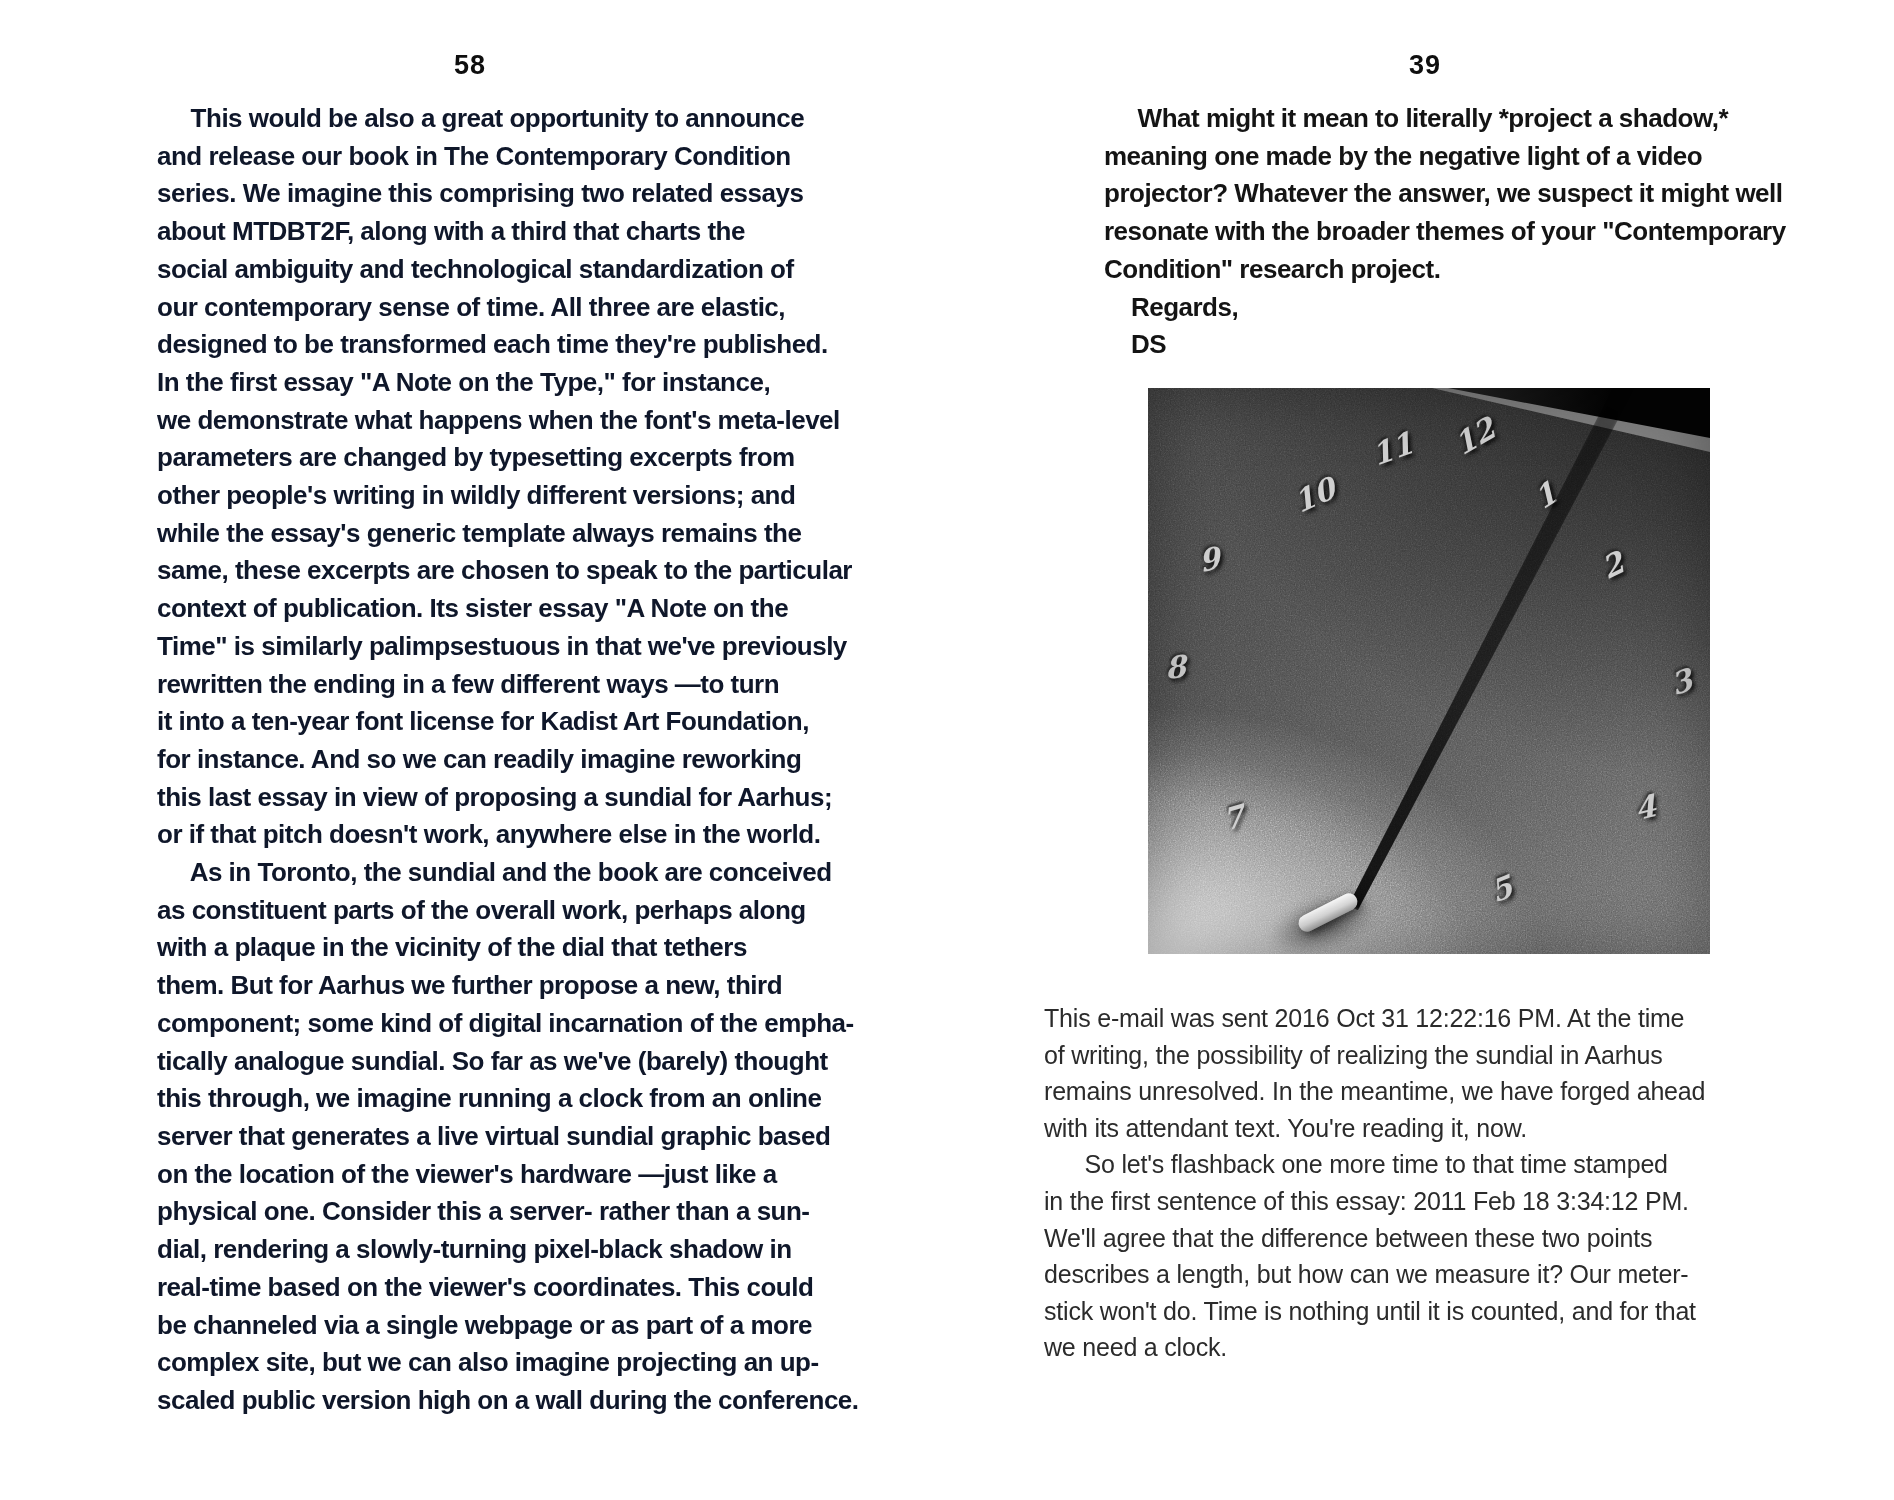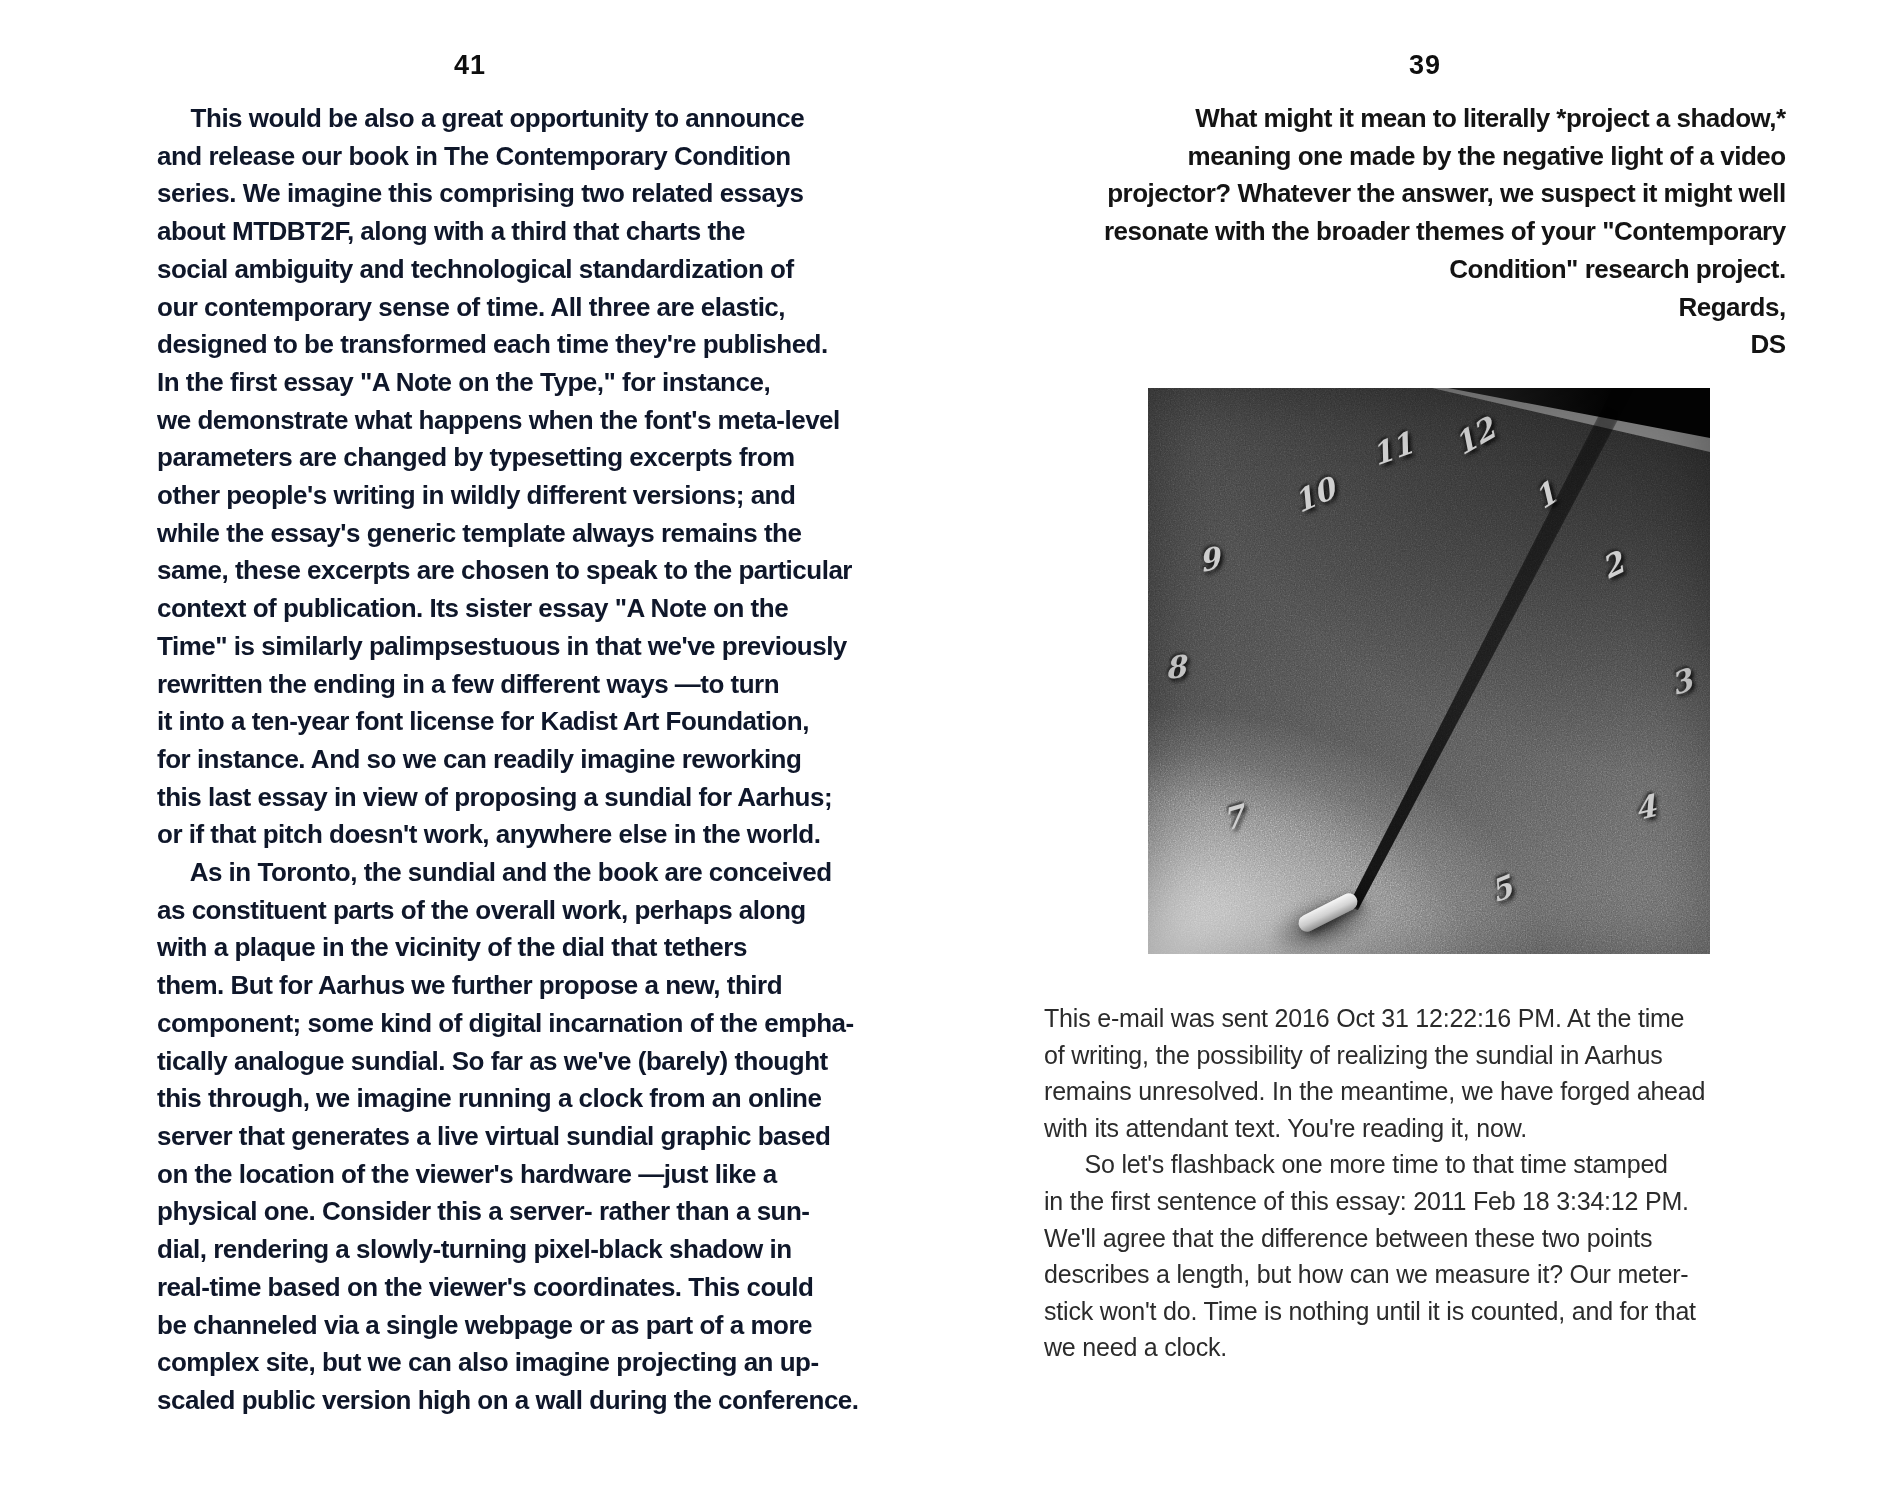--- a/index.html
+++ b/index.html
@@ -8,21 +8,21 @@
 
   
   .page-number{position:absolute;top:50px;width:90px;text-align:center;
                font:800 27px/30px "Liberation Sans",sans-serif;letter-spacing:1px;color:#0e0e0e;}
   .pn-left{left:425px;}
   .pn-right{left:1380px;}
 
   .body-text{position:absolute;left:157px;top:100px;white-space:pre;
              font:700 26px/37.7px "Liberation Sans",sans-serif;letter-spacing:-0.5px;color:#0f172a;}
   .letter-text{position:absolute;left:1104px;top:100px;white-space:pre;
-             font:700 26px/37.7px "Liberation Sans",sans-serif;letter-spacing:-0.5px;color:#141414;text-align:right;}
+             font:700 26px/37.7px "Liberation Sans",sans-serif;letter-spacing:-0.5px;color:#141414;}
   .caption-text{position:absolute;left:1044px;top:1000px;white-space:pre;
              font:400 25px/36.6px "Liberation Sans",sans-serif;letter-spacing:-0.2px;color:#2b2b2b;}
 
   
   .photo{position:absolute;left:1148px;top:388px;width:562px;height:566px;margin:0;
          overflow:hidden;background-color:#474747;
          background:
            radial-gradient(ellipse 520px 340px at 0% 102%, rgba(255,255,255,0.92), rgba(255,255,255,0.38) 40%, rgba(255,255,255,0.10) 62%, rgba(255,255,255,0) 76%),
            radial-gradient(ellipse 720px 540px at 100% 0%, rgba(0,0,0,0.55), rgba(0,0,0,0.22) 45%, rgba(0,0,0,0) 72%),
            linear-gradient(150deg, #3e3e3e 0%, #484848 35%, #555555 65%, #6e6e6e 100%);}
@@ -60,21 +60,21 @@
   .gnomon{position:absolute;left:148px;top:516px;width:64px;height:17px;z-index:7;border-radius:9px;
            background:linear-gradient(180deg,#fbfbfb,#dadada 55%,#a0a0a0);
            transform:rotate(-27deg);box-shadow:2px 4px 8px rgba(0,0,0,0.55);}
 </style>
 </head>
 <body>
 
 <div class="spread">
 
   <div>
-    <div class="page-number pn-left">41</div>
+    <div class="page-number pn-left">58</div>
     <div class="body-text">     This would be also a great opportunity to announce
 and release our book in The Contemporary Condition
 series. We imagine this comprising two related essays
 about MTDBT2F, along with a third that charts the
 social ambiguity and technological standardization of
 our contemporary sense of time. All three are elastic,
 designed to be transformed each time they're published.
 In the first essay "A Note on the Type," for instance,
 we demonstrate what happens when the font's meta-level
 parameters are changed by typesetting excerpts from

